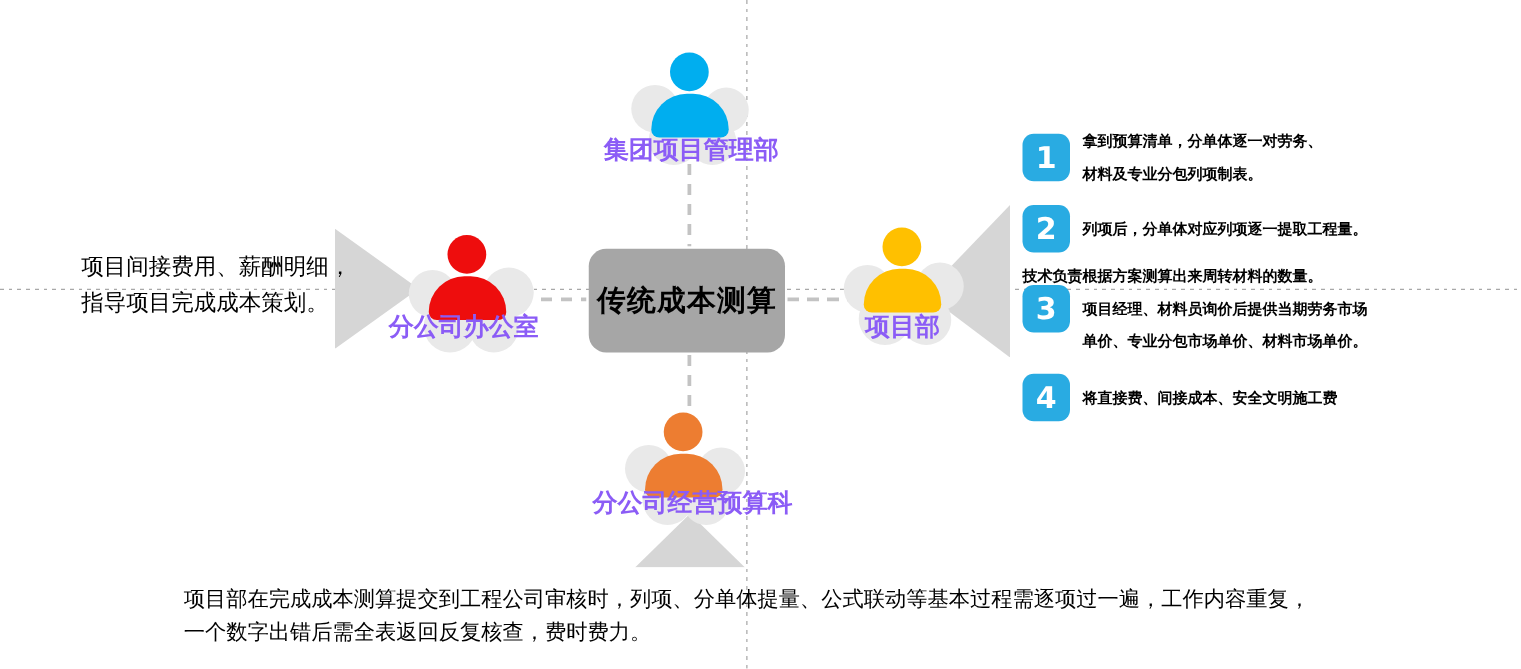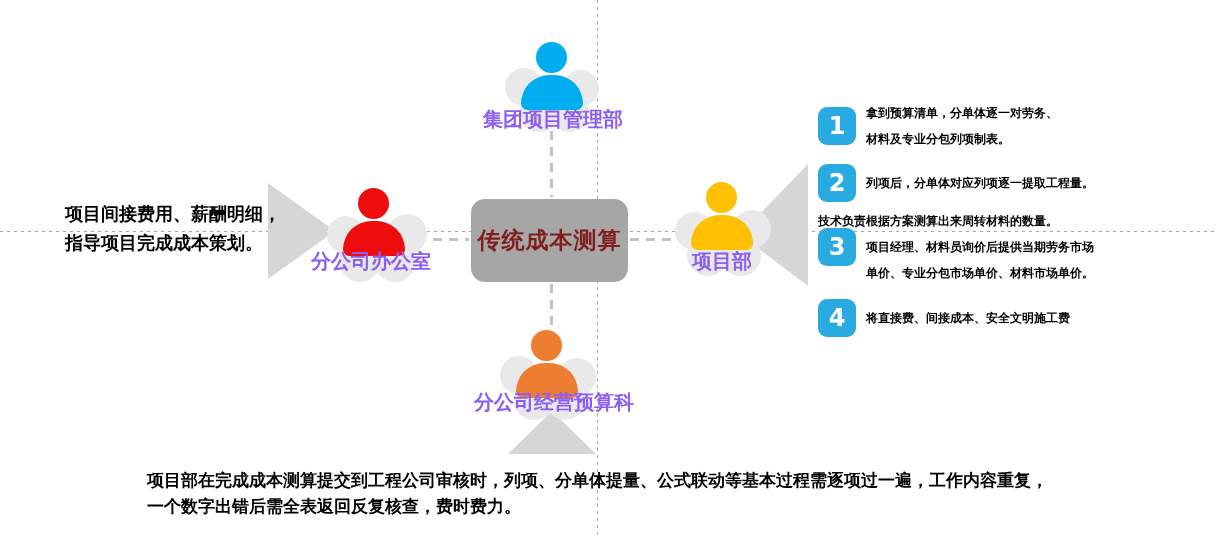--- a/index.html
+++ b/index.html
@@ -8,37 +8,37 @@
   
   .guide-h{position:absolute;height:1px;background:repeating-linear-gradient(to right,#a8a8a8 0 3px,transparent 3px 7px);}
   .guide-v{position:absolute;width:1px;background:repeating-linear-gradient(to bottom,#a8a8a8 0 3px,transparent 3px 7px);}
 
   
   .dash-h{position:absolute;height:3px;background:repeating-linear-gradient(to right,#c3c3c3 0 9px,transparent 9px 16px);}
   .dash-v{position:absolute;width:3px;background:repeating-linear-gradient(to bottom,#c3c3c3 0 9px,transparent 9px 16px);}
 
   
   .center-box{position:absolute;left:471px;top:199px;width:157px;height:83px;background:#a6a6a6;border-radius:14px;
-    display:flex;align-items:center;justify-content:center;font-size:23px;font-weight:bold;color:#7f1d1d;letter-spacing:1px;z-index:5;}
+    display:flex;align-items:center;justify-content:center;font-size:23px;font-weight:bold;color:#000000;letter-spacing:1px;z-index:5;}
 
   
   .callout{position:absolute;background:#d6d6d6;z-index:1;}
   .callout-left{left:268px;top:183px;width:67px;height:96px;clip-path:polygon(0 0,100% 50%,0 100%);}
   .callout-right{left:740px;top:164px;width:68px;height:122px;clip-path:polygon(100% 0,0 58%,100% 100%);}
   .callout-bottom{left:508px;top:411px;width:88px;height:43px;clip-path:polygon(50% 0,100% 100%,0 100%);}
 
   
   .person{position:absolute;width:96px;height:96px;z-index:3;}
   .cloud-blob{position:absolute;background:#e9e9e9;border-radius:50%;z-index:1;}
   .p-head{position:absolute;width:31px;height:31px;border-radius:50%;z-index:3;}
   .p-body{position:absolute;width:62px;height:35px;border-radius:31px 31px 7px 7px;z-index:3;}
   .role-label{position:absolute;font-size:20px;font-weight:bold;color:#8b5cf6;white-space:nowrap;transform:translateX(-50%);z-index:6;}
 
   
-  .note{position:absolute;font-weight:bold;color:#000;z-index:6;}
+  .note{position:absolute;font-weight:normal;color:#000;z-index:6;}
   .note-left{left:65px;top:199px;font-size:18px;line-height:29px;}
   .note-bottom{left:147px;top:467px;font-size:17px;line-height:26px;}
 
   
   .step{position:absolute;left:818px;display:flex;align-items:center;gap:10px;z-index:6;}
   .step-badge{flex:0 0 auto;width:38px;height:38px;border-radius:9px;background:#29abe2;color:#fff;
     display:flex;align-items:center;justify-content:center;font-size:24px;font-weight:bold;}
   .step-text{font-size:12px;line-height:26px;font-weight:bold;color:#000;white-space:nowrap;}
 </style>
 </head>

